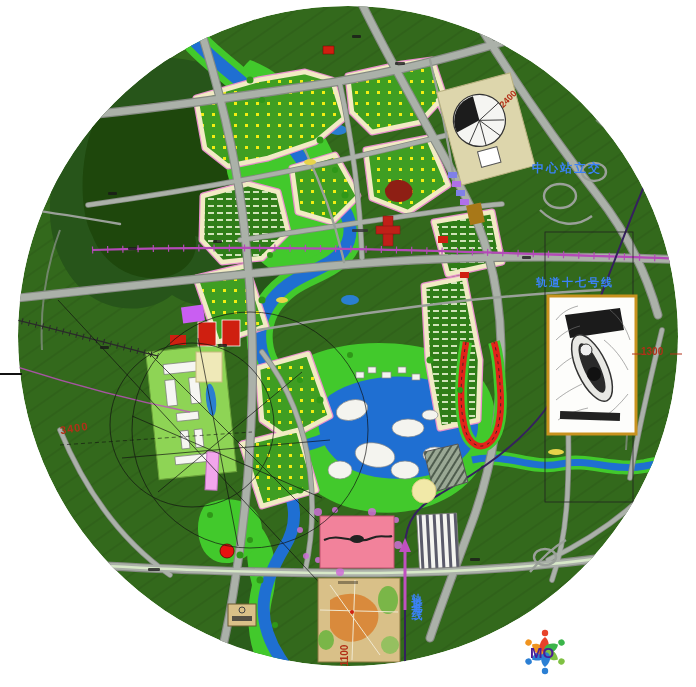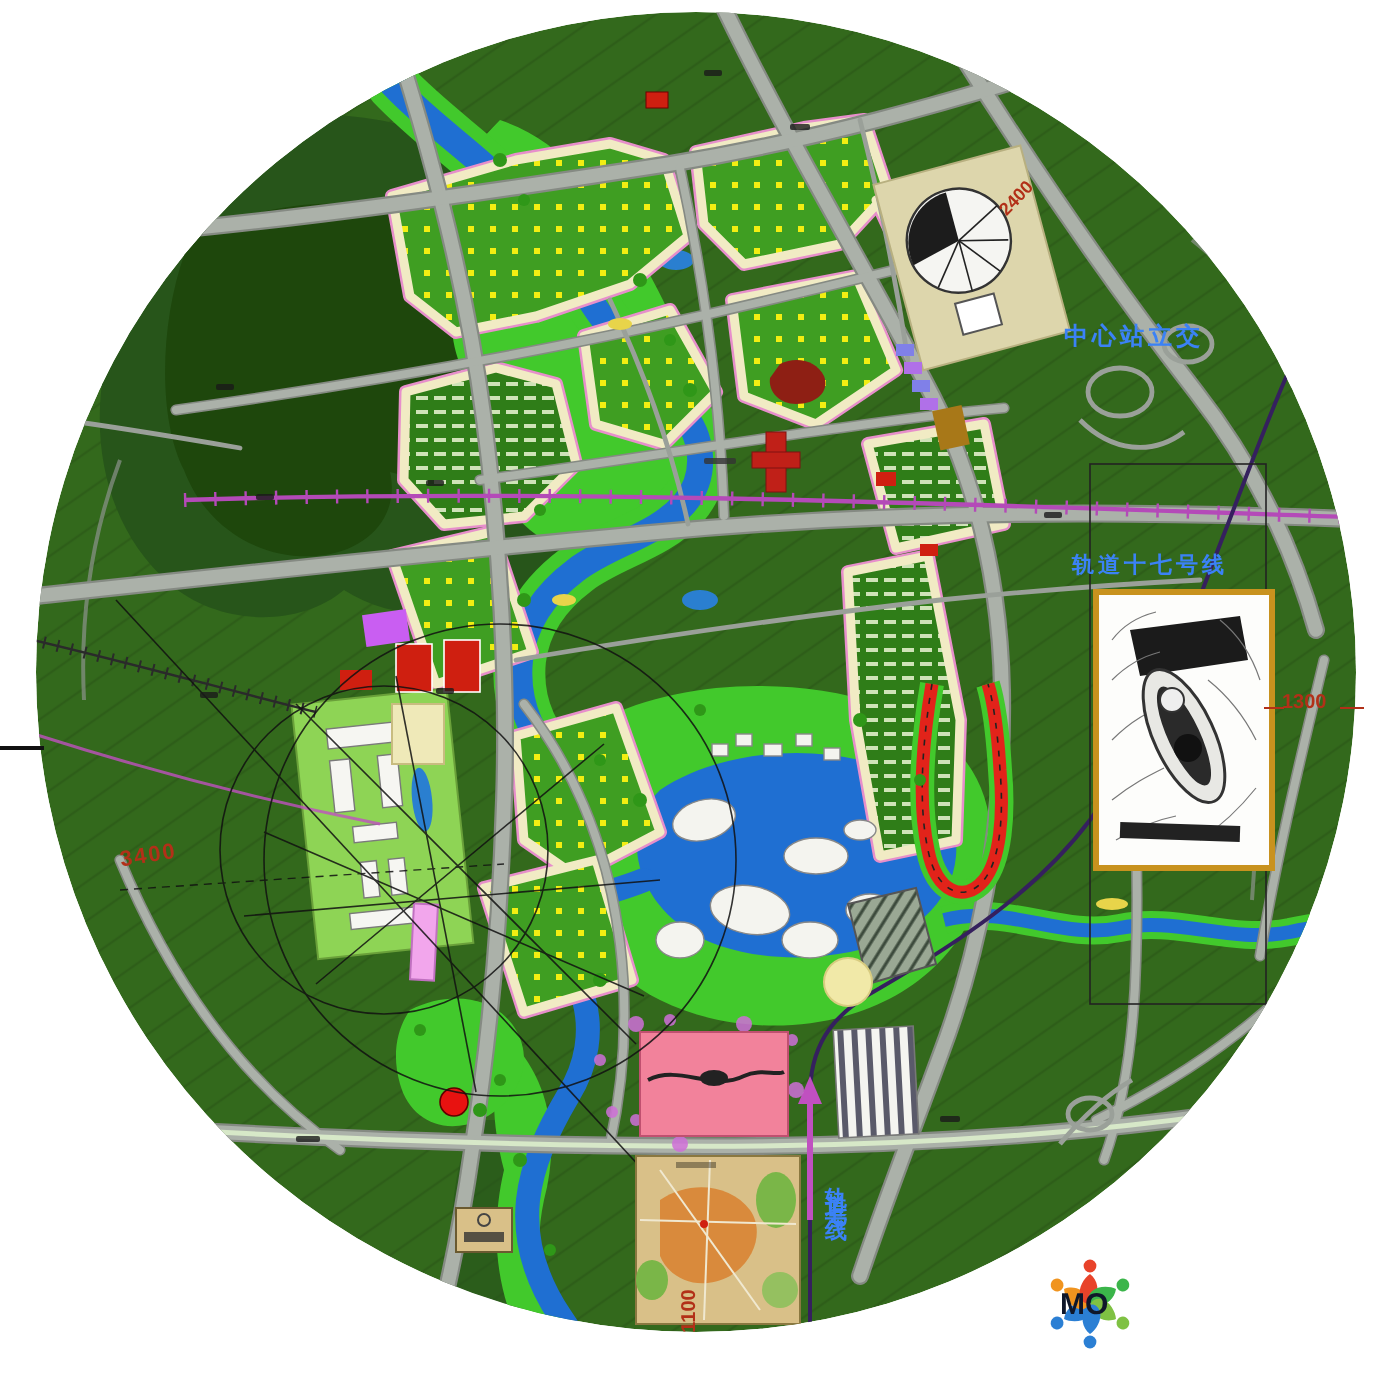--- a/index.html
+++ b/index.html
@@ -10,21 +10,21 @@
   .lbl-cn{font-size:12px;letter-spacing:2px;font-weight:bold;color:#3b82f6;}
   .lbl-dim{font-weight:bold;color:#b23018;}
   #lbl-interchange{left:532px;top:160px;}
   #lbl-rail17{left:536px;top:265px;font-size:11px;margin-top:10px;}
   #lbl-rail7{left:409px;top:584px;font-size:11px;letter-spacing:4px;writing-mode:vertical-rl;height:92px;}
   #lbl-dim-right{left:641px;top:346px;font-size:10px;}
   #lbl-dim-bottom{left:334px;top:650px;font-size:10px;transform:rotate(-90deg);}
   #lbl-dim-left{left:60px;top:422px;font-size:11px;letter-spacing:1px;transform:rotate(-9deg);}
   #lbl-dim-north{left:498px;top:94px;font-size:9px;transform:rotate(-46deg);}
   #logo{position:absolute;left:503px;top:622px;width:86px;height:64px;}
-  #logo-text{position:absolute;left:27px;top:22px;font-size:15px;font-weight:bold;color:#0f172a;
+  #logo-text{position:absolute;left:27px;top:22px;font-size:15px;font-weight:bold;color:#4c1d95;
              letter-spacing:0px;}
 </style>
 </head>
 <body>
 
 <div id="stage">
 <svg id="map-svg" width="696" height="687" viewBox="0 0 696 687">
 <defs>
   <clipPath id="circleClip">
           <circle cx="348" cy="336" r="330"></circle>

